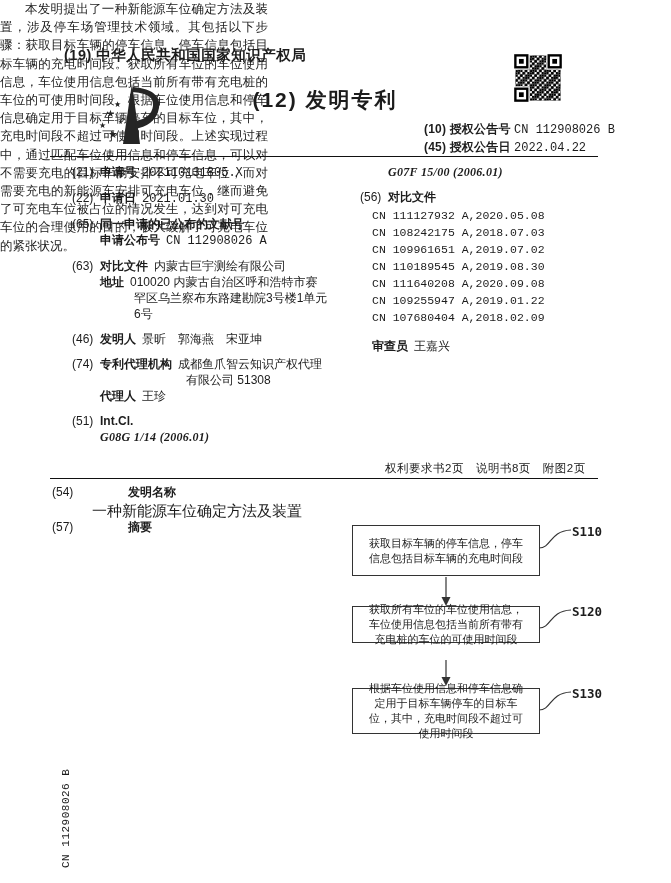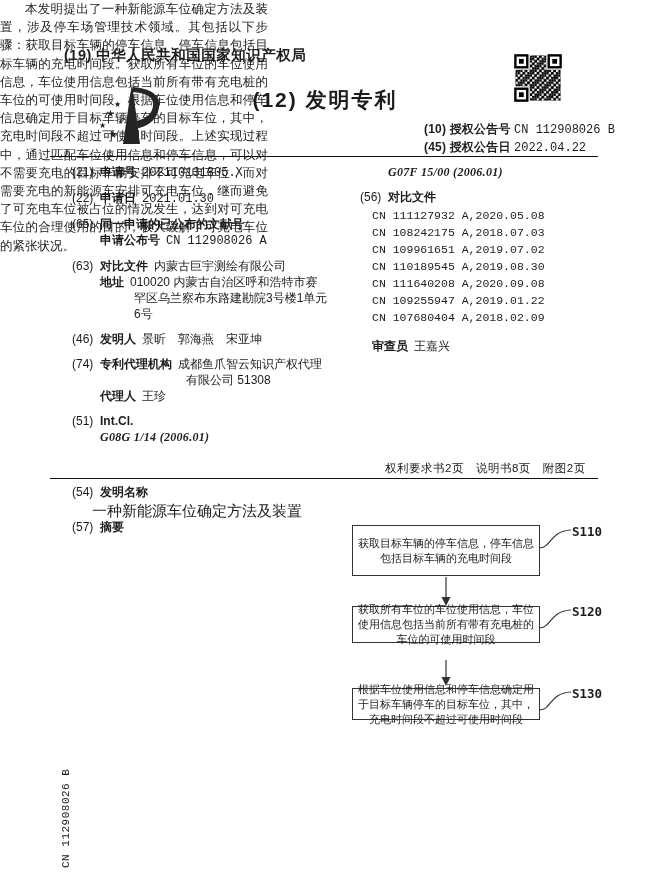--- a/index.html
+++ b/index.html
@@ -27,28 +27,28 @@
   .row{display:flex;margin-bottom:9px;line-height:16px;padding-left:8px;}
   .num{width:28px;flex:none;}
   .lbl{font-weight:bold;margin-right:6px;white-space:nowrap;}
   .cont{flex:1;}
   .ind34{padding-left:34px;}
   .ind86{padding-left:86px;}
   .cit{font-size:11.5px;line-height:17px;padding-left:20px;margin-top:2px;}
   .examiner{margin-top:12px;padding-left:20px;}
   .pages-info{top:461px;left:385px;font-size:11.5px;letter-spacing:.5px;}
 
-  .sec-num{left:72px;font-size:12px;display:flex;line-height:16px;}
+  .sec-num{left:52px;font-size:12px;display:flex;line-height:16px;gap:48px;}
   .title-line{left:92px;top:502px;font-size:15px;}
   .abstract{left:76px;top:536px;width:268px;font-size:12.5px;line-height:18.2px;
     text-align:justify;text-indent:2em;margin:0;}
 
   .flow-box{position:absolute;left:352px;width:188px;box-sizing:border-box;
     border:1.3px solid #333;display:flex;align-items:center;justify-content:center;
-    text-align:center;font-size:11px;line-height:15px;padding:3px 5px;background:#fff;}
+    text-align:center;font-size:11px;line-height:15px;padding:3px 12px;background:#fff;}
   .step-label{position:absolute;left:572px;font-family:"DejaVu Sans Mono","Liberation Mono",monospace;
     font-size:12.5px;font-weight:bold;}
   .connector,.flow-arrow{position:absolute;}
 
   .side-code{position:absolute;left:60px;top:868px;width:120px;
     transform:rotate(-90deg);transform-origin:0 0;
     font-family:"Liberation Mono","DejaVu Sans Mono",monospace;font-size:11px;letter-spacing:.5px;}
 </style>
 </head>
 <body>
@@ -223,21 +223,21 @@
   <div class="step-label" style="top:604px;text-align:center;">S120</div>
   <svg class="connector" style="left:538px;top:603px;" width="34" height="28">
     <path d="M1,25 C14,25 11,8 33,7" stroke="#333" stroke-width="1.2" fill="none"></path>
   </svg>
 
   <svg class="flow-arrow" style="left:440px;top:660px;" width="12" height="27">
     <line x1="6" y1="0" x2="6" y2="17" stroke="#333" stroke-width="1.2"></line>
     <polygon points="1.5,17 10.5,17 6,26" fill="#333"></polygon>
   </svg>
 
-  <div class="flow-box" style="top:688px;height:32px;">根据车位使用信息和停车信息确定用于目标车辆停车的目标车位，其中，充电时间段不超过可使用时间段</div>
+  <div class="flow-box" style="top:688px;height:46px;">根据车位使用信息和停车信息确定用于目标车辆停车的目标车位，其中，充电时间段不超过可使用时间段</div>
   <div class="step-label" style="top:686px;">S130</div>
   <svg class="connector" style="left:538px;top:685px;" width="34" height="28">
     <path d="M1,25 C14,25 11,8 33,7" stroke="#333" stroke-width="1.2" fill="none"></path>
   </svg>
 
   <div class="side-code">CN 112908026 B</div>
 
 </div>
 
 </body></html>

